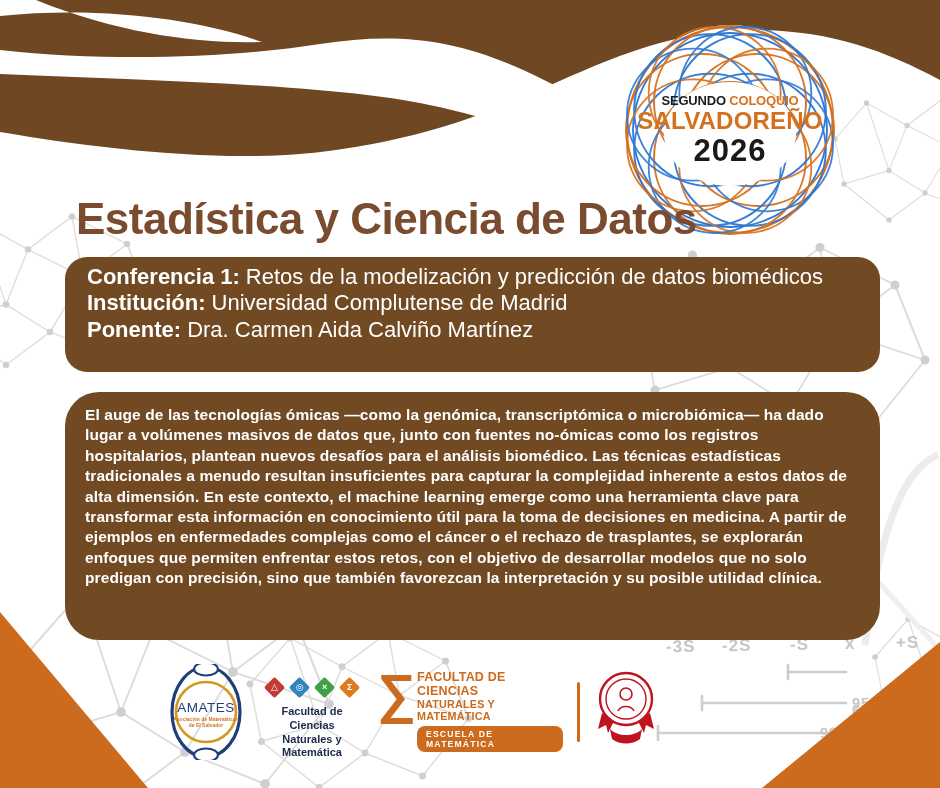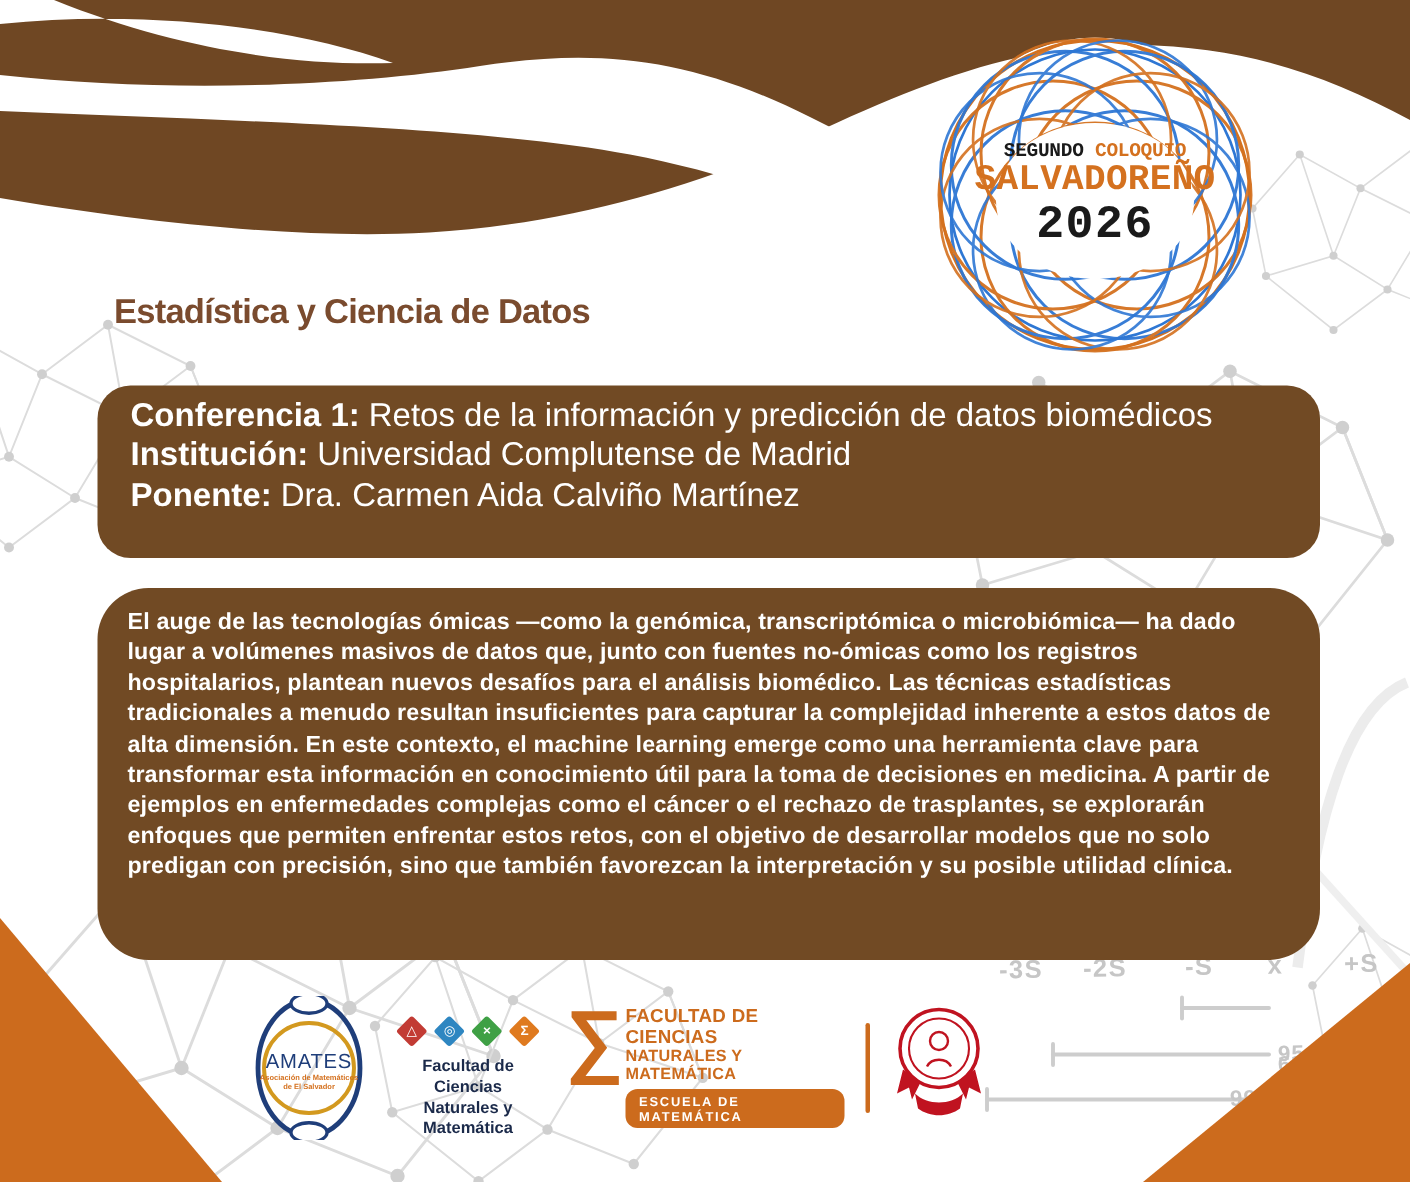--- a/index.html
+++ b/index.html
@@ -12,36 +12,36 @@
   body{background:#888;}
   #poster{position:relative;width:940px;height:788px;background:#fff;overflow:hidden;
     font-family:"Liberation Sans","DejaVu Sans",sans-serif;}
   svg{display:block;}
   .abs{position:absolute;}
 
   
   #bg-layer{z-index:0;left:0;top:0;}
   #header-wave{z-index:1;left:0;top:0;}
   #sketch-labels{z-index:1;}
-  #badge{z-index:2;font-family:Liberation Mono, monospace;}
+  #badge{z-index:2;}
   .content{z-index:2;}
   #triangles{z-index:3;left:0;top:0;pointer-events:none;}
   #logos{z-index:4;}
 
   
   #badge{left:622px;top:22px;width:216px;height:216px;}
   #badge .btxt{position:absolute;left:0;top:72px;width:216px;text-align:center;line-height:1.05;}
   .b-l1{font-size:13px;font-weight:700;letter-spacing:-.2px;color:#1a1a1a;}
   .b-l1 .or{color:var(--badgeorange);}
   .b-l2{font-size:24px;font-weight:700;color:var(--badgeorange);letter-spacing:.2px;}
   .b-l3{font-size:17.5px;font-weight:800;color:#1a1a1a;letter-spacing:.2px;}
   .b-year{font-size:31px;font-weight:800;color:#1a1a1a;letter-spacing:1px;margin-top:2px;}
 
   
-  #page-title{left:76px;top:194px;font-size:23px;font-weight:800;color:var(--titlebrown);letter-spacing:-.5px;}
+  #page-title{left:76px;top:194px;font-size:44px;font-weight:800;color:var(--titlebrown);letter-spacing:-.5px;}
 
   
   .card{left:65px;width:815px;background:var(--card);color:#fff;}
   #conf-card{top:257px;height:115px;border-radius:22px;padding:7px 22px;font-size:22px;line-height:1.2;font-weight:400;}
   #conf-card b{font-weight:700;margin-right:6px;}
   #abs-card{top:392px;height:248px;border-radius:34px;padding:13px 20px;
     font-size:15.5px;line-height:20.4px;font-weight:700;letter-spacing:.1px;}
 
   
   .sk{position:absolute;color:var(--sketch);font-weight:700;transform:rotate(-1deg);}
@@ -163,21 +163,21 @@
         <span class="or">COLOQUIO</span></div>
       <div class="b-l2">SALVADOREÑO</div>
       <div class="b-year">2026</div>
     </div>
   </div>
 
   <div id="page-title" class="abs content">Estadística y Ciencia de Datos</div>
 
   <div id="conf-card" class="abs card content">
     <div>
-      <b>Conferencia 1:</b><span>Retos de la información y predicción de datos biomédicos</span>
+      <b>Conferencia 1:</b><span>Retos de la modelización y predicción de datos biomédicos</span>
     </div>
     <div>
       <b>Institución:</b><span>Universidad Complutense de Madrid</span>
     </div>
     <div>
       <b>Ponente:</b><span>Dra. Carmen Aida Calviño Martínez</span>
     </div>
   </div>
 
   <div id="abs-card" class="abs card content">El auge de las tecnologías ómicas —como la genómica, transcriptómica o microbiómica— ha dado lugar a volúmenes masivos de datos que, junto con fuentes no-ómicas como los registros hospitalarios, plantean nuevos desafíos para el análisis biomédico. Las técnicas estadísticas tradicionales a menudo resultan insuficientes para capturar la complejidad inherente a estos datos de alta dimensión. En este contexto, el machine learning emerge como una herramienta clave para transformar esta información en conocimiento útil para la toma de decisiones en medicina. A partir de ejemplos en enfermedades complejas como el cáncer o el rechazo de trasplantes, se explorarán enfoques que permiten enfrentar estos retos, con el objetivo de desarrollar modelos que no solo predigan con precisión, sino que también favorezcan la interpretación y su posible utilidad clínica.</div>

